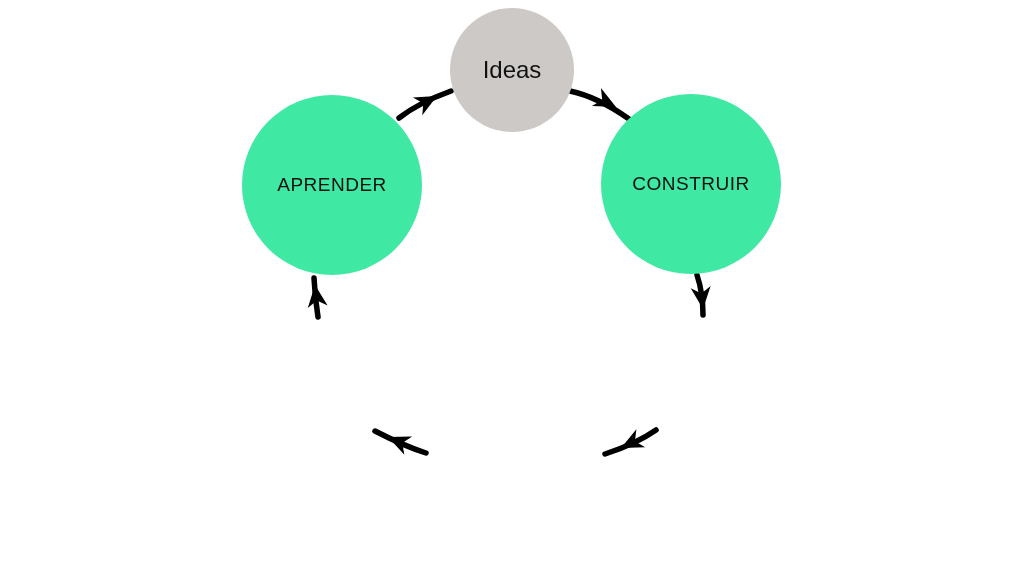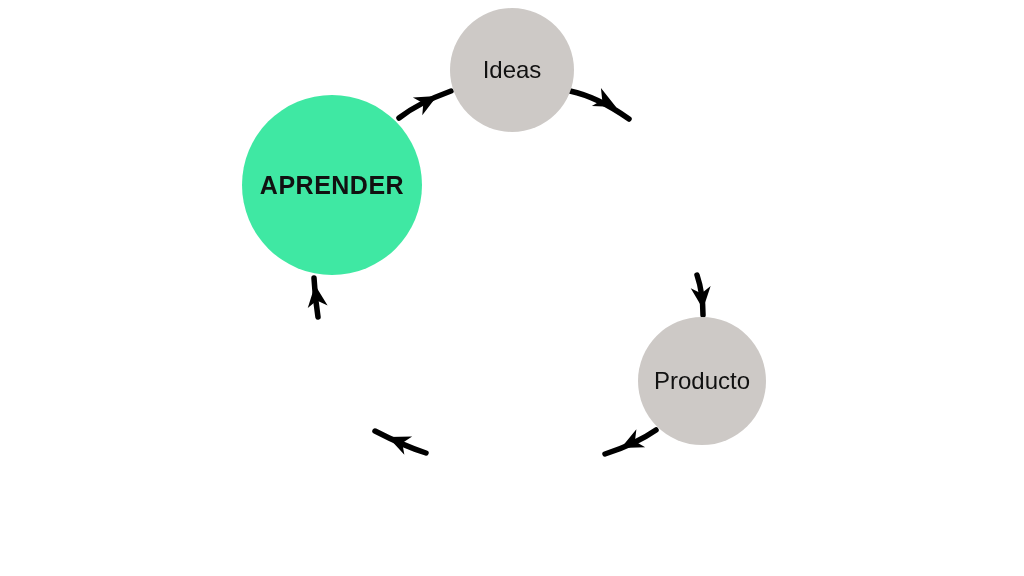--- a/index.html
+++ b/index.html
@@ -36,23 +36,22 @@
     border-radius: 50%;
     display: flex;
     align-items: center;
     justify-content: center;
     text-align: center;
     z-index: 2;
     color: var(--label, #111111);
   }
   .node.stage {
     background: var(--stage-fill, #3fe8a3);
-    font-size: 25px;
+    font-size: 19px;
     letter-spacing: 0.5px;
-    font-weight: bold;
   }
   .node.artifact {
     background: var(--artifact-fill, #cdc9c6);
     font-size: 24px;
   }
   
   #node-ideas     { left: 450px; top:   8px; width: 124px; height: 124px; }
   #node-construir { left: 601px; top:  94px; width: 180px; height: 180px; }
   #node-producto  { left: 638px; top: 317px; width: 128px; height: 128px; }
   #node-medir     { left: 422px; top: 391px; width: 180px; height: 180px; }
@@ -82,24 +81,24 @@
     <path class="head" d="M 0 0 L -22 -10 L -15.5 0 L -22 10 Z" transform="translate(388,437) rotate(-157)"></path>
 
     <path class="line" d="M 318 317 Q 315 298 314 278"></path>
     <path class="head" d="M 0 0 L -22 -10 L -15.5 0 L -22 10 Z" transform="translate(315,285) rotate(-97)"></path>
   </svg>
 
   <div class="node artifact" id="node-ideas">
     <span>Ideas</span>
   </div>
 
+  <div class="node stage" id="node-construir">
+    <span>CONSTRUIR</span>
+  </div>
 
-  <div class="node artifact" id="node-producto">
-    <span>Producto</span>
-  </div>
 
 
 
   <div class="node stage" id="node-aprender">
     <span>APRENDER</span>
   </div>
 
 </div>
 
 </body></html>

